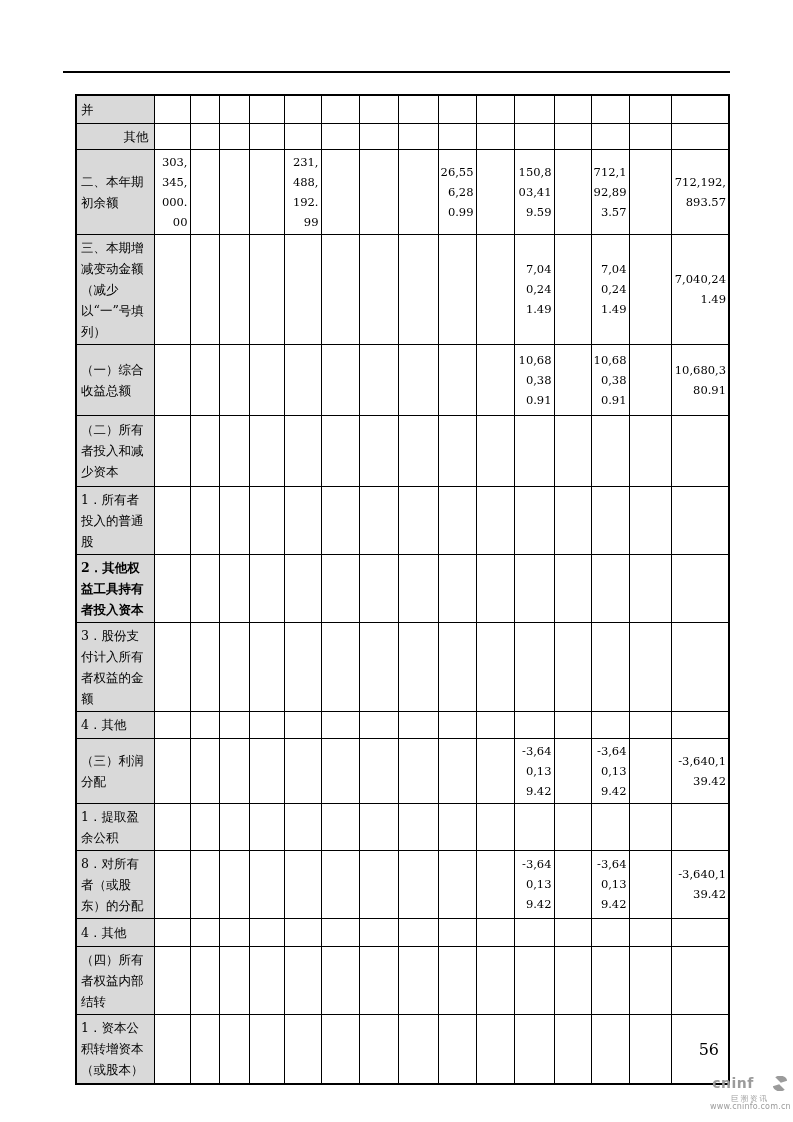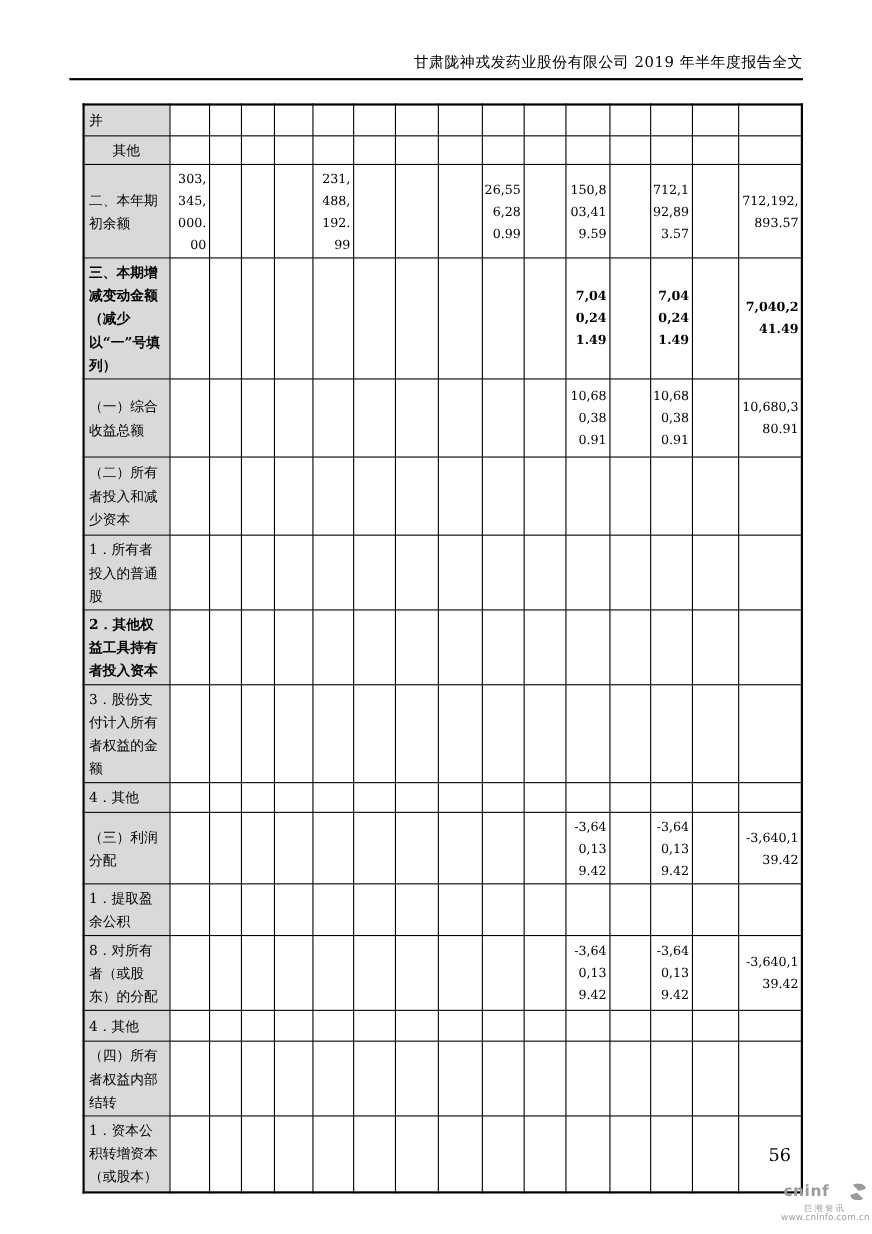--- a/index.html
+++ b/index.html
@@ -43,21 +43,21 @@
     vertical-align: middle;
     overflow: hidden;
   }
   td.label-cell {
     background: #d9d9d9;
     font-size: 12.5px;
     line-height: 21px;
     padding: 2px 3px 2px 4px;
     text-align: left;
   }
-  td.label-cell.align-right { text-align: center; padding-right: 5px; }
+  td.label-cell.align-right { text-align: right; padding-right: 5px; }
   td.num-cell {
     font-size: 11.5px;
     line-height: 20px;
     padding: 2px 2px;
     text-align: right;
     word-break: break-all;
   }
   
   col.c-label { width: 78px; }
   col.c1  { width: 36px; }
@@ -109,21 +109,20 @@
   .logo-url {
     font-size: 8px;
     letter-spacing: 0.2px;
   }
 </style>
 </head>
 <body>
 
 <div class="page">
 
-  <div class="header-title">甘肃陇神戎发药业股份有限公司 2019 年半年度报告全文</div>
 
   <div class="header-rule"></div>
 
   <table class="equity-table">
     <colgroup>
       <col class="c-label">
         <col class="c1">
         <col class="c2">
         <col class="c3">
         <col class="c4">
@@ -187,21 +186,21 @@
           <td class="num-cell"></td>
           <td class="num-cell"></td>
           <td class="num-cell">26,556,280.99</td>
           <td class="num-cell"></td>
           <td class="num-cell">150,803,419.59</td>
           <td class="num-cell"></td>
           <td class="num-cell">712,192,893.57</td>
           <td class="num-cell"></td>
           <td class="num-cell">712,192,893.57</td>
         </tr>
-        <tr style="height: 90px; font-weight: bold;">
+        <tr style="height: 90px;">
           <td class="label-cell">三、本期增减变动金额（减少以“一”号填列）</td>
           <td class="num-cell"></td>
           <td class="num-cell"></td>
           <td class="num-cell"></td>
           <td class="num-cell"></td>
           <td class="num-cell"></td>
           <td class="num-cell"></td>
           <td class="num-cell"></td>
           <td class="num-cell"></td>
           <td class="num-cell"></td>

